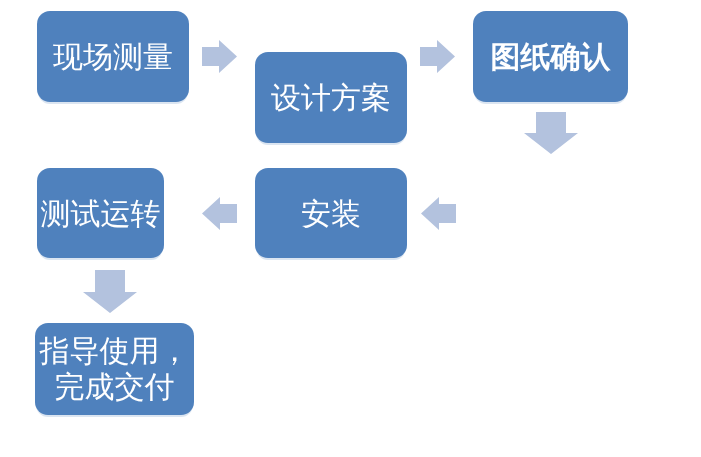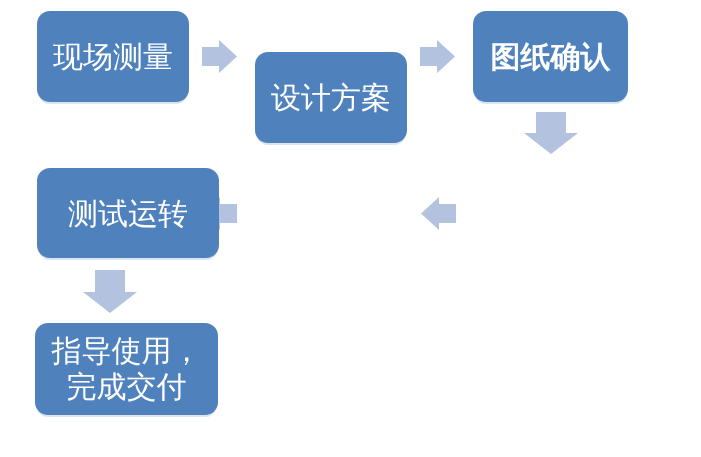--- a/index.html
+++ b/index.html
@@ -41,26 +41,26 @@
   
   .n1 { left: 37px;  top: 11px;  width: 152px; height: 91px; }
   .n2 { left: 255px; top: 11px;  width: 152px; height: 91px; margin-top: 41px; }
   .n3 { left: 473px; top: 11px;  width: 155px; height: 91px; font-weight: bold; }
   .a1 { left: 202px; top: 40px;  width: 35px;  height: 33px; }
   .a2 { left: 420px; top: 40px;  width: 35px;  height: 33px; }
   .a3 { left: 524px; top: 112px; width: 54px;  height: 42px; }
   
   .n4 { left: 473px; top: 168px; width: 154px; height: 90px; }
   .n5 { left: 255px; top: 168px; width: 152px; height: 90px; }
-  .n6 { left: 37px;  top: 168px; width: 182px; height: 90px; }
+  .n6 { left: 37px;  top: 168px; width: 127px; height: 90px; }
   .a4 { left: 421px; top: 197px; width: 35px;  height: 33px; }
   .a5 { left: 202px; top: 197px; width: 35px;  height: 33px; }
   .a6 { left: 83px;  top: 270px; width: 54px;  height: 43px; }
   
-  .n7 { left: 35px;  top: 323px; width: 183px; height: 92px; }
+  .n7 { left: 35px;  top: 323px; width: 159px; height: 92px; }
   .n7 .label { line-height: 36px; }
 </style>
 </head>
 <body>
 
 <div class="canvas">
 
   <div class="node n1">
     <span class="label">现场测量</span>
   </div>
@@ -83,20 +83,23 @@
 
   <svg class="arrow a3" viewBox="0 0 54 42">
     <polygon points="12,0 42,0 42,21 54,21 27,42 0,21 12,21"></polygon>
   </svg>
 
 
   <svg class="arrow a4" viewBox="0 0 35 33">
     <polygon points="35,7 18,7 18,0 0,16.5 18,33 18,26 35,26"></polygon>
   </svg>
 
+  <div class="node n5">
+    <span class="label">安装</span>
+  </div>
 
   <svg class="arrow a5" viewBox="0 0 35 33">
     <polygon points="35,7 18,7 18,0 0,16.5 18,33 18,26 35,26"></polygon>
   </svg>
 
   <div class="node n6">
     <span class="label">测试运转</span>
   </div>
 
   <svg class="arrow a6" viewBox="0 0 54 43">

